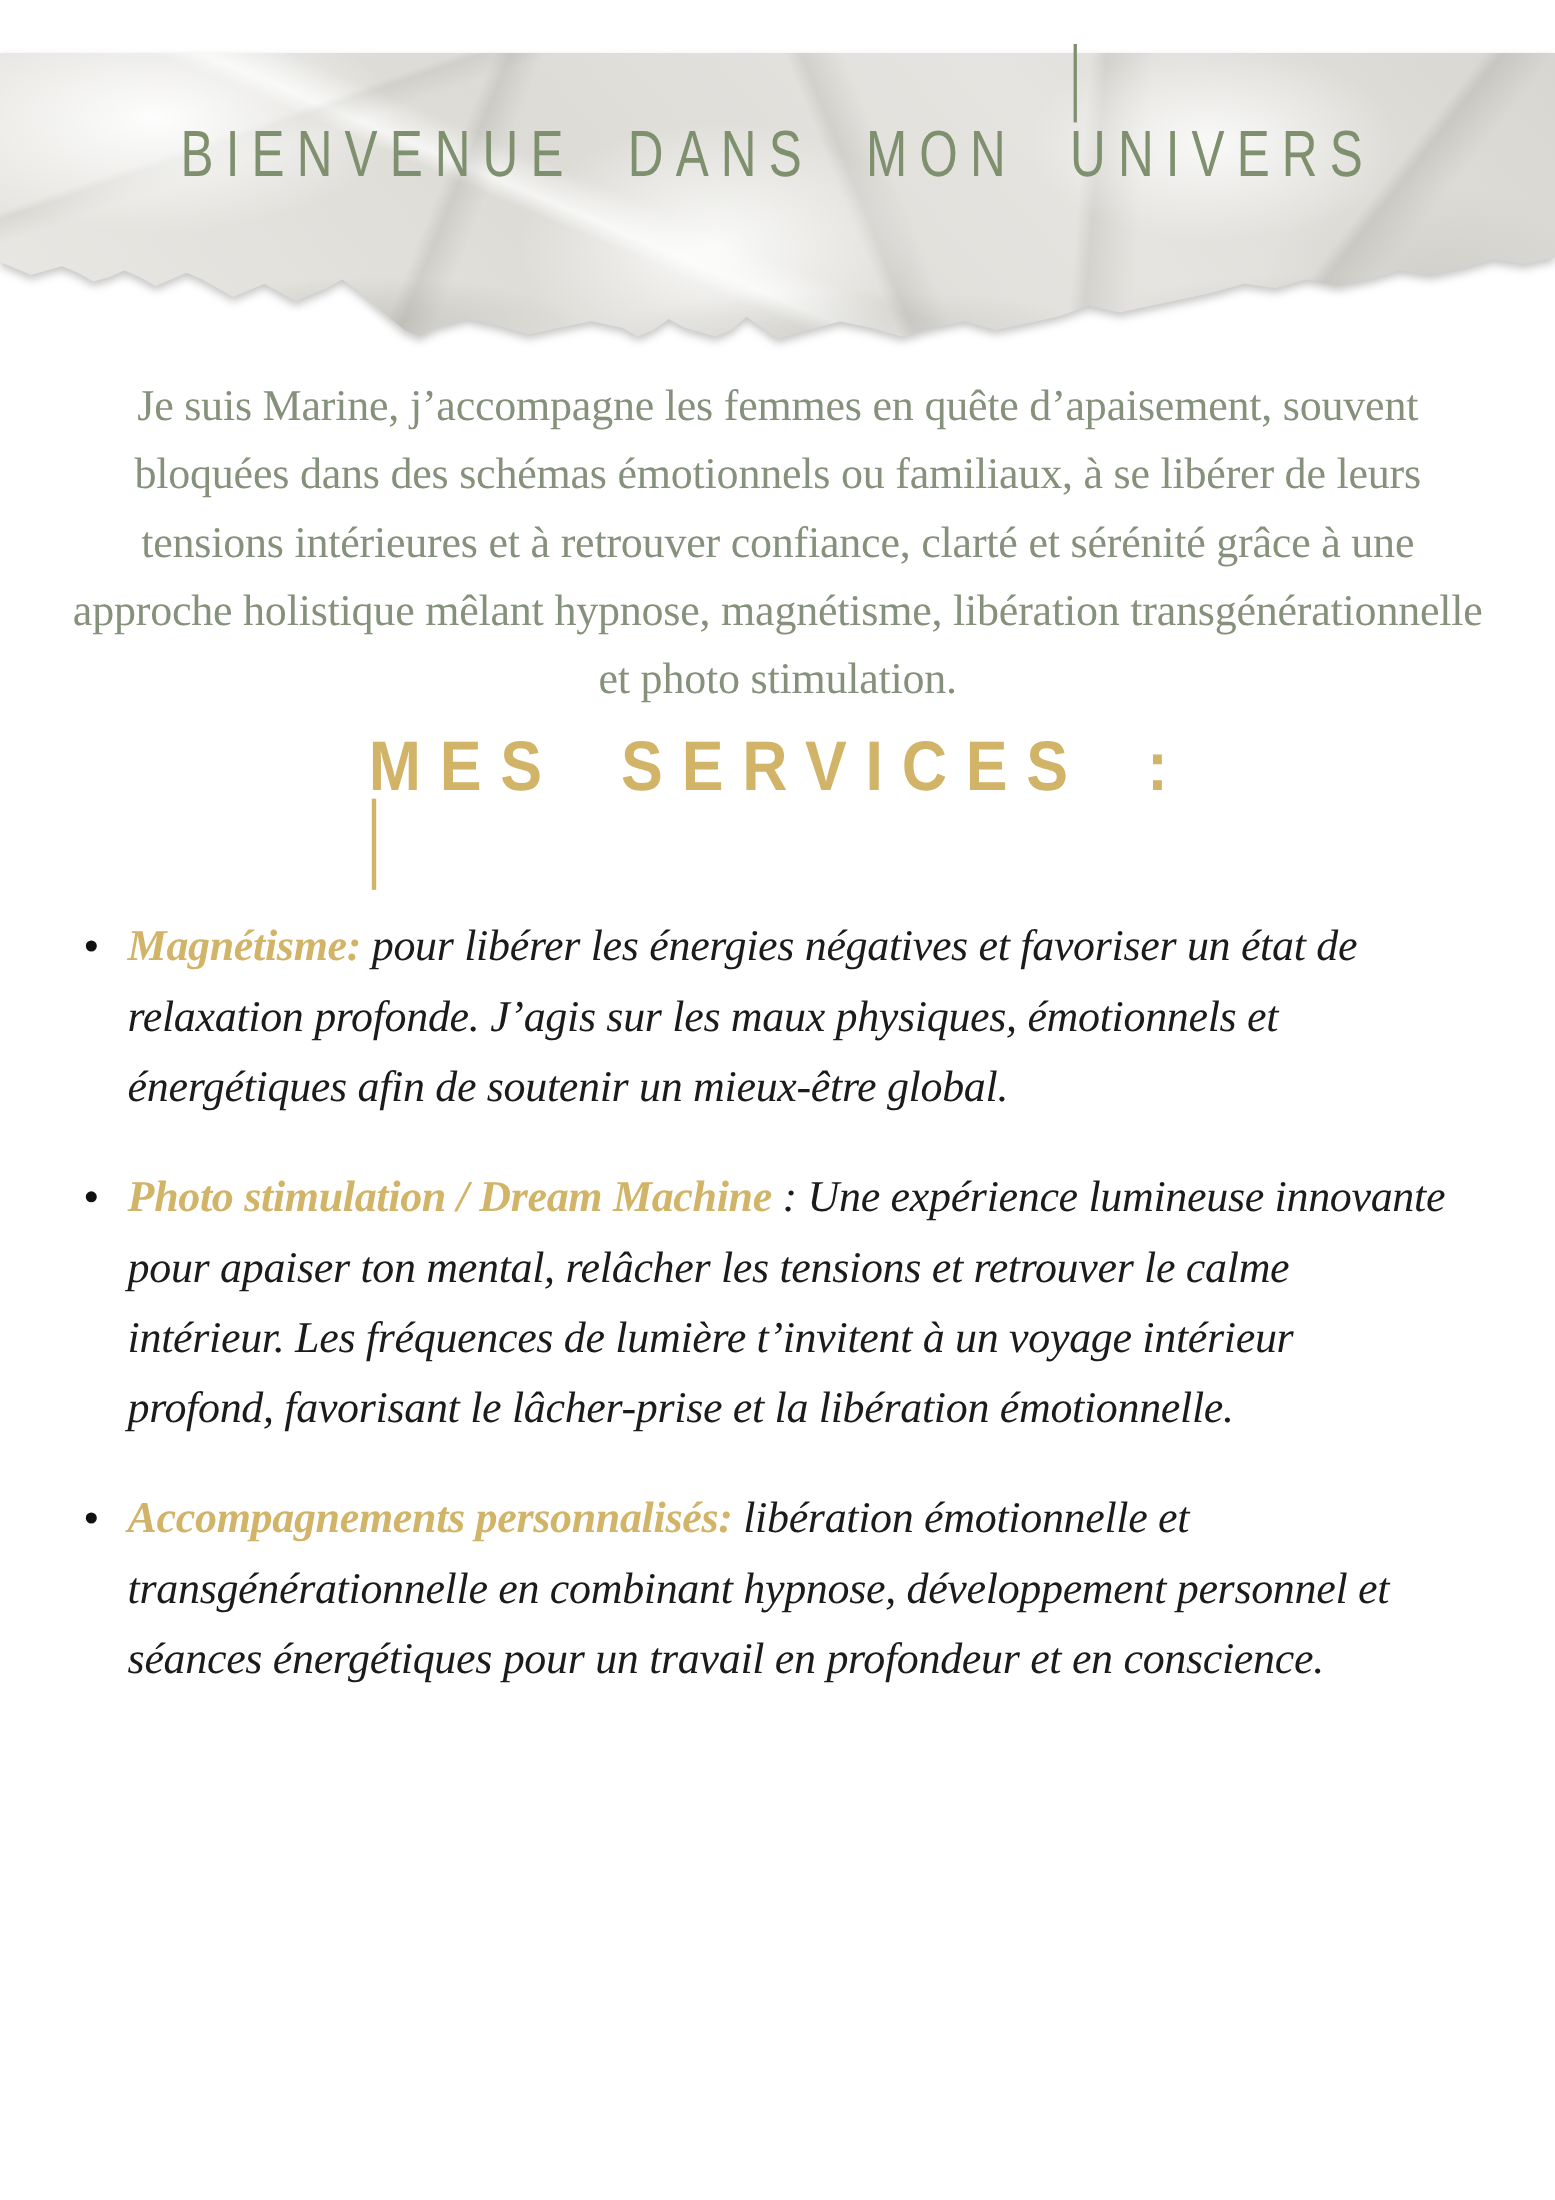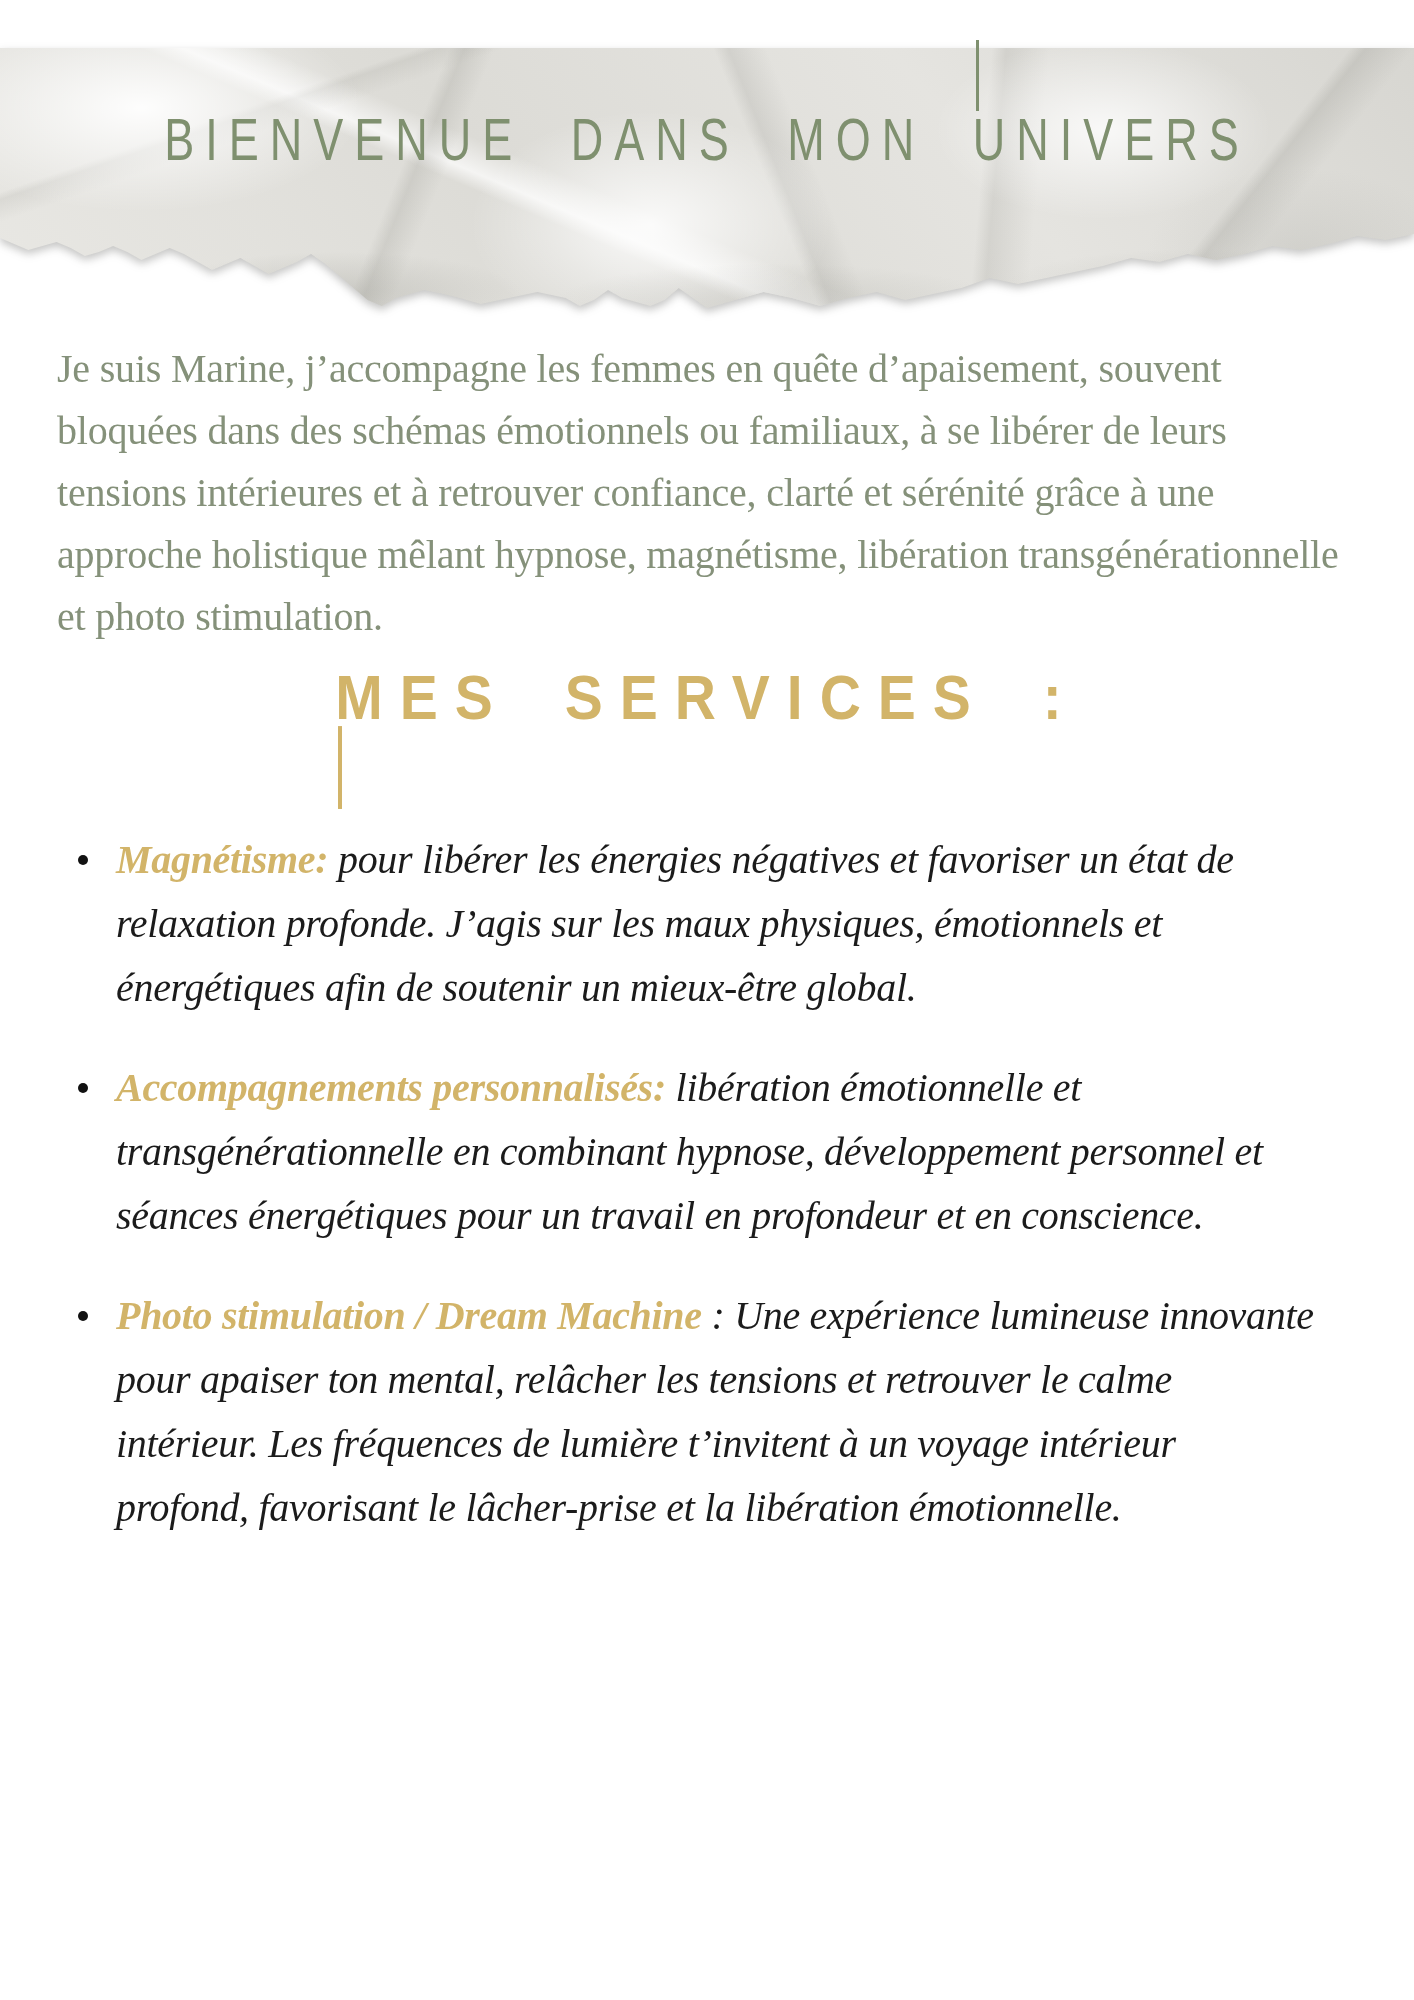--- a/index.html
+++ b/index.html
@@ -55,21 +55,21 @@
     white-space:nowrap;
   }
   .title .seg { position:relative; display:inline; }
   .u-flourish { position:relative; display:inline-block; }
   .u-flourish::before { content:""; position:absolute; left:3px; bottom:92%;
     width:3px; height:54px; background:currentColor; }
 
   
   .intro {
     position:absolute; top:290px; left:57px; width:1300px;
-    text-align:left; font-size:40px; line-height:62px;
+    text-align:center; font-size:40px; line-height:62px;
     letter-spacing:-0.2px;
   }
 
   
   .services-heading {
     position:absolute; top:612px; left:0; width:100%;
     text-align:center;
     font-family:"Liberation Sans", sans-serif;
     font-size:57px; font-weight:700;
     letter-spacing:17px; word-spacing:22px;
@@ -110,23 +110,23 @@
 
   <ul class="service-list">
 
     <li class="service-item">
       <span class="bullet-dot"></span>
       <p class="service-body"><span class="service-term" style="color:#d2b469">Magnétisme:</span><span> pour libérer les énergies négatives et favoriser un état de relaxation profonde. J’agis sur les maux physiques, émotionnels et énergétiques afin de soutenir un mieux-être global.</span></p>
     </li>
 
     <li class="service-item">
       <span class="bullet-dot"></span>
-      <p class="service-body"><span class="service-term" style="color:#d2b469">Accompagnements personnalisés:</span><span> libération émotionnelle et transgénérationnelle en combinant hypnose, développement personnel et séances énergétiques pour un travail en profondeur et en conscience.</span></p>
+      <p class="service-body"><span class="service-term" style="color:#d2b469">Photo stimulation / Dream Machine</span><span> : Une expérience lumineuse innovante pour apaiser ton mental, relâcher les tensions et retrouver le calme intérieur. Les fréquences de lumière t’invitent à un voyage intérieur profond, favorisant le lâcher-prise et la libération émotionnelle.</span></p>
     </li>
 
     <li class="service-item">
       <span class="bullet-dot"></span>
-      <p class="service-body"><span class="service-term" style="color:#d2b469">Photo stimulation / Dream Machine</span><span> : Une expérience lumineuse innovante pour apaiser ton mental, relâcher les tensions et retrouver le calme intérieur. Les fréquences de lumière t’invitent à un voyage intérieur profond, favorisant le lâcher-prise et la libération émotionnelle.</span></p>
+      <p class="service-body"><span class="service-term" style="color:#d2b469">Accompagnements personnalisés:</span><span> libération émotionnelle et transgénérationnelle en combinant hypnose, développement personnel et séances énergétiques pour un travail en profondeur et en conscience.</span></p>
     </li>
 
 
   </ul>
 </div>
 
 </body></html>

